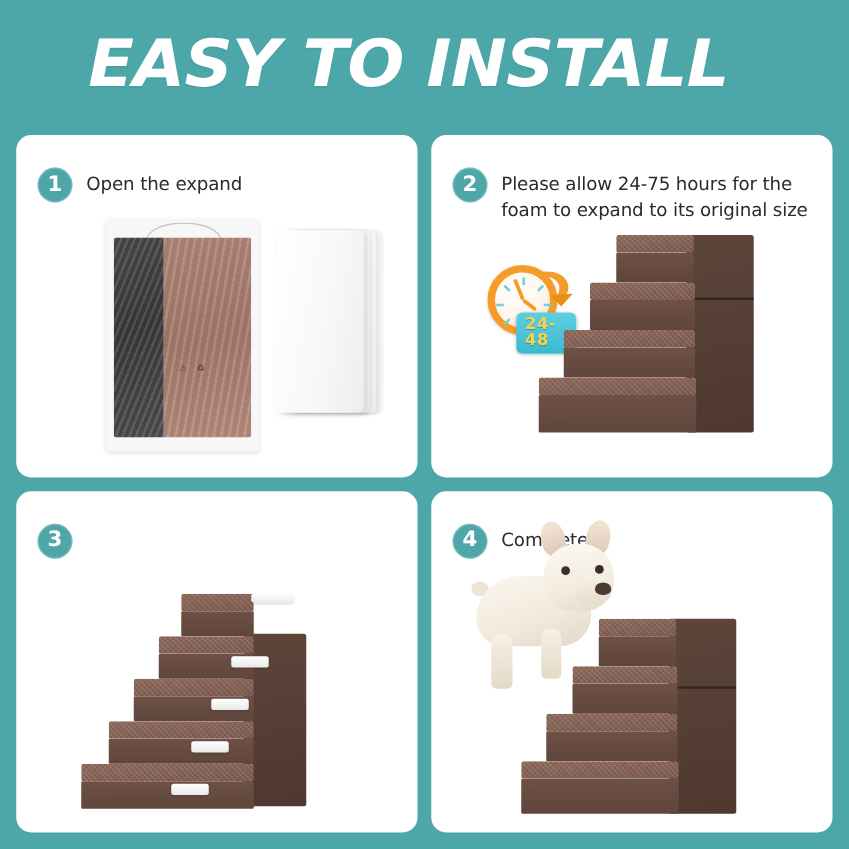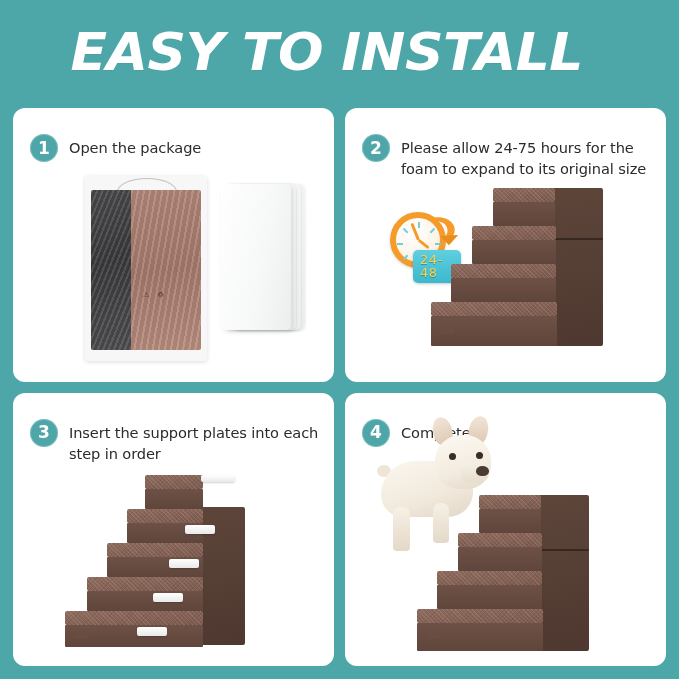--- a/index.html
+++ b/index.html
@@ -239,21 +239,21 @@
   }
   .badge-2448 {
     position: absolute;
     left: 26px;
     top: 40px;
     padding: 3px 7px 4px;
     background: linear-gradient(180deg, #5ecfe0 0%, #3cb8cd 100%);
     border-radius: 5px;
     color: #f7d24a;
     font-family: "DejaVu Sans", sans-serif;
-    font-weight: normal;
+    font-weight: bold;
     font-size: 13px;
     line-height: 1;
     letter-spacing: 0.5px;
     text-shadow: 0 1px 0 rgba(0,0,0,0.25);
     box-shadow: 0 1px 3px rgba(0,0,0,0.22);
   }
   
   .stairs {
     position: absolute;
   }
@@ -369,21 +369,21 @@
 
   <div class="title-bar">
     <div class="title-text">EASY TO INSTALL</div>
   </div>
 
   <div class="grid">
 
     <div class="card">
       <div class="card-head">
         <div class="badge">1</div>
-        <div class="step-text">Open the package</div>
+        <div class="step-text">Open the expand</div>
       </div>
       <div class="art">
 
         <div class="pkg">
           <div class="pkg-seal"></div>
           <div class="pkg-inner">
             <div class="pkg-dark"></div>
             <div class="pkg-brown">
               <div class="pkg-marks">⚠ ♻</div>
             </div>
@@ -444,21 +444,20 @@
           <div class="riser" style="left:0px;   top:150px; width:126px; height:30px;"></div>
 
           <div class="logo-tag" style="left:10px; top:160px;"></div>
         </div>
       </div>
     </div>
 
     <div class="card">
       <div class="card-head">
         <div class="badge">3</div>
-        <div class="step-text">Insert the support plates into each step in order</div>
       </div>
       <div class="art">
         <div class="stairs" style="left:44px; top:80px; width:230px; height:178px;">
           <div class="sidepanel" style="left:138px; top:34px; width:50px; height:138px;"></div>
 
           <div class="tread" style="left:88px;  top:2px;  width:58px; height:14px;"></div>
           <div class="riser" style="left:88px;  top:16px; width:58px; height:20px;"></div>
           <div class="white-plate-ins" style="left:144px; top:2px; width:34px; height:7px;"></div>
 
           <div class="tread" style="left:70px;  top:36px; width:76px; height:14px;"></div>

